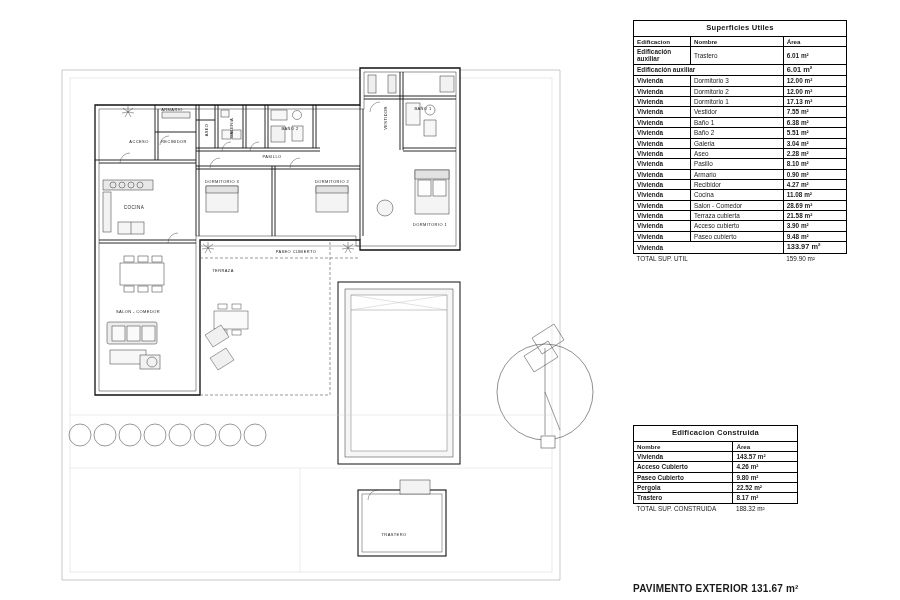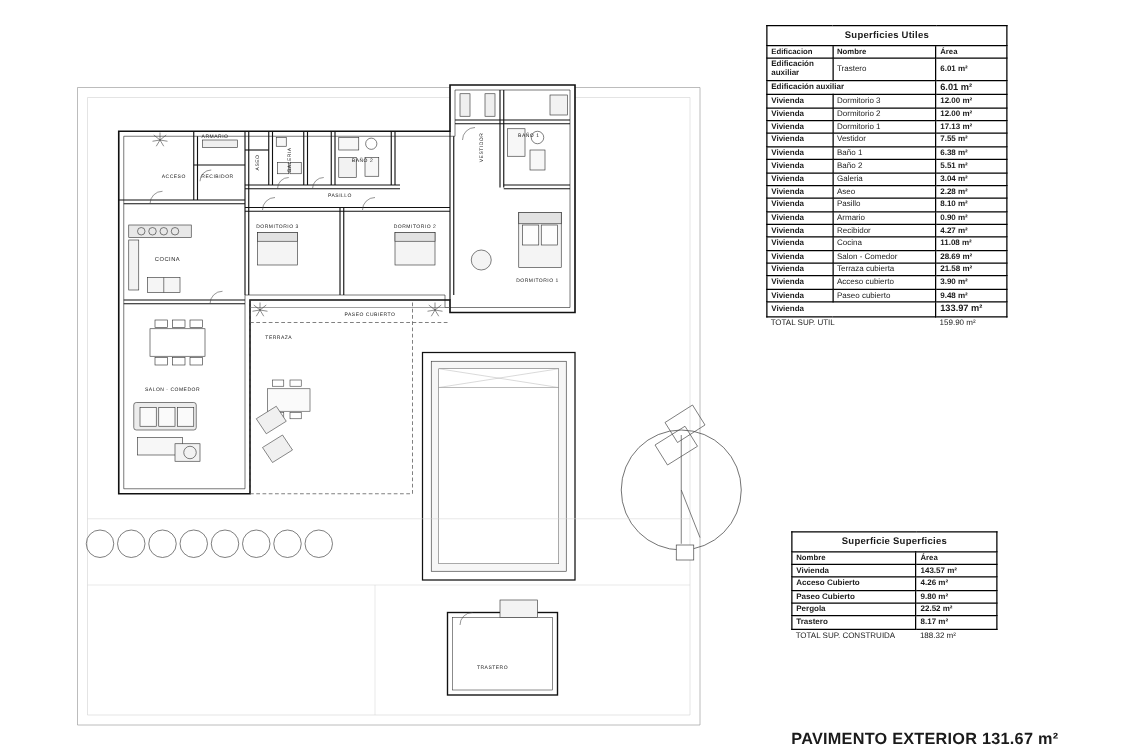--- a/index.html
+++ b/index.html
@@ -91,21 +91,21 @@
     border-bottom: none;
     font-weight: bold;
     font-size: 7.6px;
     background: #fff;
   }
   .totalrow td.first {
     border: none;
   }
   .footer-note {
     position: absolute;
-    font-size: 13px;
+    font-size: 10px;
     font-weight: bold;
     letter-spacing: 0.2px;
   }
 </style>
 </head>
 <body>
 
 <div id="plan">
 <svg width="620" height="600" viewBox="0 0 620 600" xmlns="http://www.w3.org/2000/svg">
   <g fill="none" stroke="#333" stroke-width="0.5">
@@ -341,21 +341,21 @@
   <div class="plan-label sm" style="left:222px; top:181px;">DORMITORIO 3</div>
   <div class="plan-label sm" style="left:332px; top:181px;">DORMITORIO 2</div>
   <div class="plan-label sm" style="left:430px; top:224px;">DORMITORIO 1</div>
   <div class="plan-label" style="left:134px; top:207px;">COCINA</div>
   <div class="plan-label sm" style="left:296px; top:251px;">PASEO CUBIERTO</div>
   <div class="plan-label sm" style="left:223px; top:270px;">TERRAZA</div>
   <div class="plan-label sm" style="left:138px; top:311px;">SALON - COMEDOR</div>
   <div class="plan-label sm" style="left:394px; top:534px;">TRASTERO</div>
 </div>
 
-<div class="table-block" style="left:613px; top:20px; width:193px;">
+<div class="table-block" style="left:633px; top:20px; width:214px;">
   <table class="t">
     <tbody>
       <tr>
         <td class="title-cell" colspan="3">Superficies Utiles</td>
       </tr>
       <tr>
         <td class="hdr" style="width:54px;">Edificacion</td>
         <td class="hdr" style="width:88px;">Nombre</td>
         <td class="hdr" style="width:60px;">Área</td>
       </tr>
@@ -457,21 +457,21 @@
         <td class="first">159.90 m²</td>
       </tr>
     </tbody>
   </table>
 </div>
 
 <div class="table-block" style="left:633px; top:425px; width:165px;">
   <table class="t">
     <tbody>
       <tr>
-        <td class="title-cell" colspan="2">Superficie Superficies</td>
+        <td class="title-cell" colspan="2">Edificacion Construida</td>
       </tr>
       <tr>
         <td class="hdr" style="width:100px;">Nombre</td>
         <td class="hdr" style="width:65px;">Área</td>
       </tr>
       <tr>
         <td class="b">Vivienda</td>
         <td class="area">143.57 m²</td>
       </tr>
       <tr>

